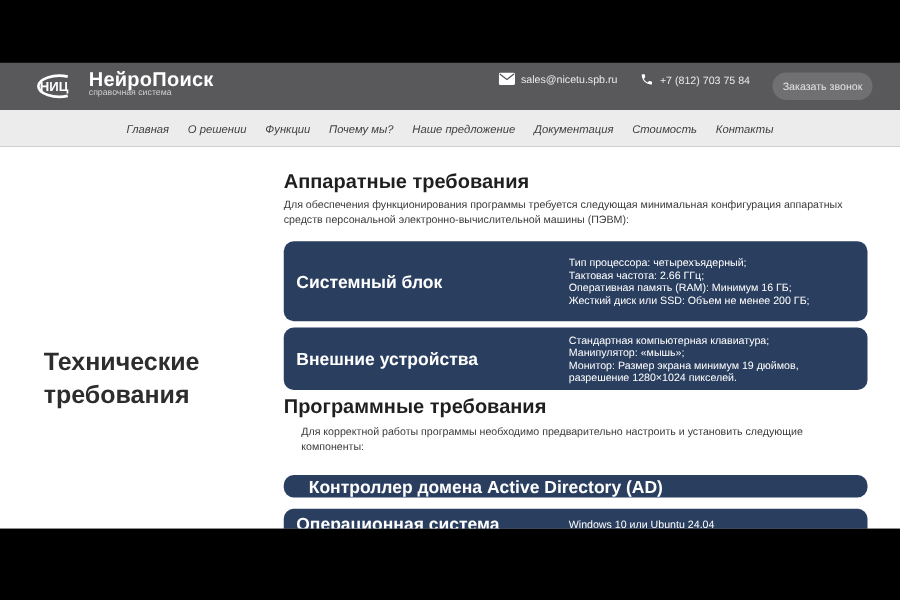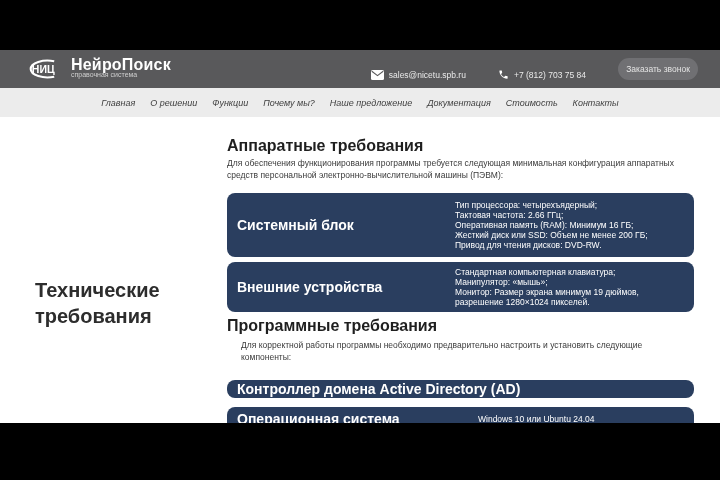--- a/index.html
+++ b/index.html
@@ -6,21 +6,21 @@
   .stage{position:relative;width:720px;height:480px;background:#000;overflow:hidden;
          font-family:"Liberation Sans", sans-serif; -webkit-font-smoothing:antialiased;}
   .site{position:absolute;left:0;top:50px;width:720px;}
 
   
   .topbar{height:38px;background:var(--header-bg,#59595b);display:flex;align-items:center;
           justify-content:space-between;padding:0 22px;box-sizing:border-box;}
   .brand{display:flex;align-items:center;gap:7px;cursor:pointer;}
   .brand-name{color:#fff;font-size:16px;font-weight:bold;letter-spacing:.2px;line-height:12px;}
   .brand-tagline{color:#cfcfcf;font-size:7px;line-height:8px;}
-  .contacts{display:flex;align-items:flex-end;gap:32px;}
+  .contacts{display:flex;align-items:flex-start;gap:18px;}
   .contact{display:flex;align-items:center;gap:5px;color:#e9e9e9;font-size:8.5px;text-decoration:none;cursor:pointer;}
   .call-btn{width:80px;height:22px;border-radius:11px;border:none;background:var(--button-bg,#707073);
             color:#e3e3e3;font-size:8.5px;font-family:Liberation Sans, sans-serif;cursor:pointer;}
 
   
   .mainnav{height:29px;background:var(--nav-bg,#ececec);display:flex;align-items:center;
            justify-content:center;gap:15px;font-style:italic;}
   .nav-item{color:#3f3f3f;font-size:9px;text-decoration:none;cursor:pointer;white-space:nowrap;}
 
   
@@ -36,22 +36,22 @@
 
   .spec-row{background:var(--row-navy,#2a3e5f);border-radius:8px;box-sizing:border-box;
             display:flex;color:#fff;}
   .spec-row .lbl{font-size:14px;font-weight:bold;line-height:10px;box-sizing:border-box;
                  padding-left:10px;flex:0 0 228px;display:flex;align-items:center;}
   .spec-row .val{font-size:8.5px;line-height:10px;padding-right:8px;display:flex;
                  flex-direction:column;justify-content:center;}
   .spec-row.single .lbl{flex:1 1 auto;}
   .row-mt-a{margin-top:12px;min-height:64px;padding:7px 0;}
   .row-mt-b{margin-top:5px;min-height:49px;padding:5px 0;}
-  .row-mt-c{margin-top:17px;min-height:16px;padding:4px 0;}
-  .row-mt-d{margin-top:9px;min-height:23px;padding:4px 0;gap:23px;}
+  .row-mt-c{margin-top:17px;min-height:16px;padding:4px 10px;}
+  .row-mt-d{margin-top:9px;min-height:23px;padding:4px 0;}
 
   .letterbox{position:absolute;left:0;width:720px;background:#000;}
   .lb-top{top:0;height:50px;}
   .lb-bottom{top:423px;height:57px;}
 </style>
 </head>
 <body>
 
 <div class="stage">
   <div class="site">
@@ -102,21 +102,20 @@
       <div class="col" id="sections">
           <h2 class="sec-title first">Аппаратные требования</h2>
           <p class="sec-intro">Для обеспечения функционирования программы требуется следующая минимальная конфигурация аппаратных средств персональной электронно-вычислительной машины (ПЭВМ):</p>
           <div class="spec-row row-mt-a">
             <div class="lbl">Системный блок</div>
             <div class="val">
               <div>Тип процессора: четырехъядерный;</div>
               <div>Тактовая частота: 2.66 ГГц;</div>
               <div>Оперативная память (RAM): Минимум 16 ГБ;</div>
               <div>Жесткий диск или SSD: Объем не менее 200 ГБ;</div>
-              <div>Привод для чтения дисков: DVD-RW.</div>
             </div>
           </div>
           <div class="spec-row row-mt-b">
             <div class="lbl">Внешние устройства</div>
             <div class="val">
               <div>Стандартная компьютерная клавиатура;</div>
               <div>Манипулятор: «мышь»;</div>
               <div>Монитор: Размер экрана минимум 19 дюймов, разрешение 1280×1024 пикселей.</div>
             </div>
           </div>

